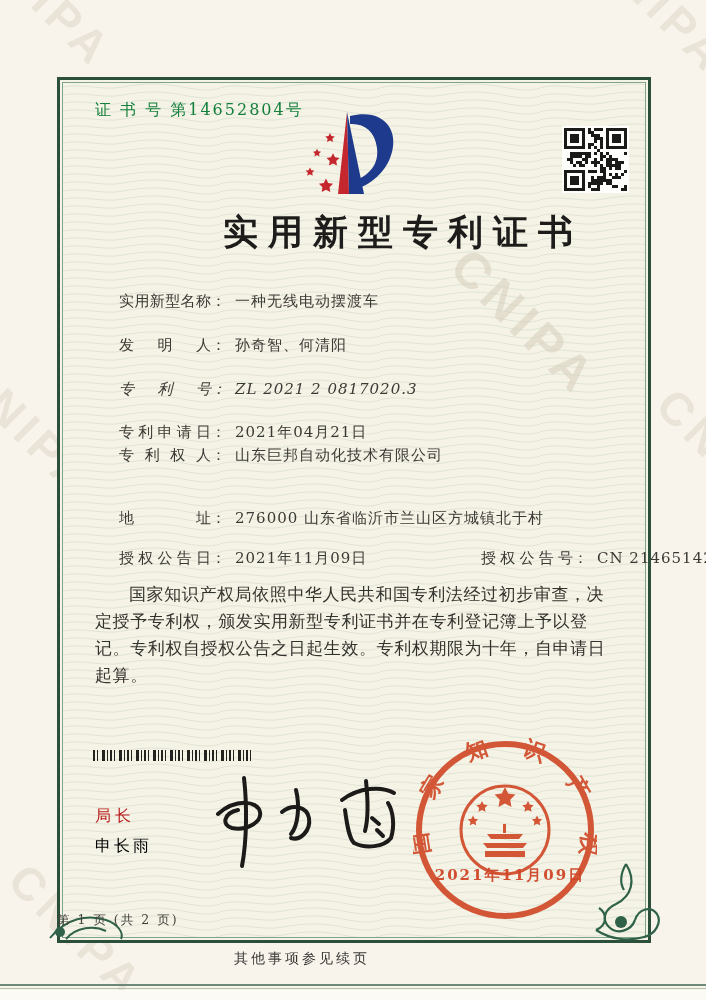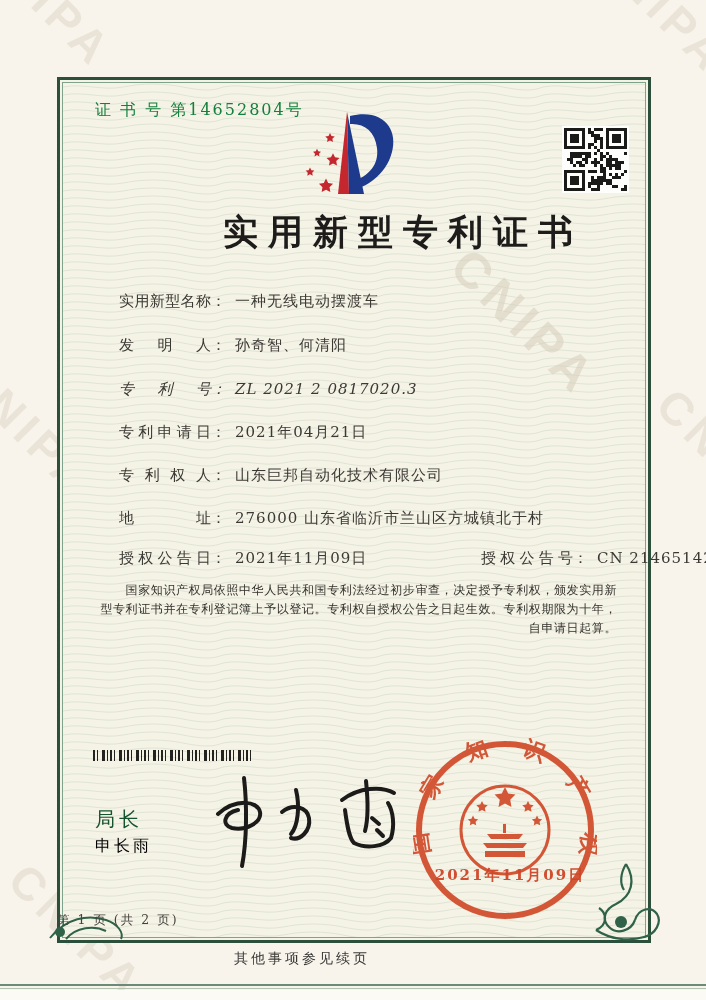--- a/index.html
+++ b/index.html
@@ -26,30 +26,30 @@
   .qr{position:absolute;left:562px;top:126px;background:#fdfdfb;padding:2px;}
   .title{position:absolute;left:57px;top:209px;width:692px;text-align:center;
          font-size:35px;font-weight:700;letter-spacing:10px;color:#1d1c1a;}
 
   .frow{position:absolute;left:95px;font-size:15px;color:#3b3934;white-space:nowrap;}
   .flabel{display:inline-block;width:92px;text-align:justify;text-align-last:justify;margin-left:24px;}
   .fcolon{display:inline-block;}
   .fvalue{margin-left:9px;letter-spacing:1px;}
   .grant-right{position:absolute;left:362px;top:0;}
 
-  .paras{position:absolute;left:95px;top:581px;width:522px;font-size:12px;
-         line-height:1.58;color:#34322d;letter-spacing:.6px;text-align:right;}
+  .paras{position:absolute;left:95px;top:581px;width:522px;font-size:17px;
+         line-height:1.58;color:#34322d;letter-spacing:.6px;}
   .paras p{margin:0 0 3px 0;text-indent:2em;}
 
   .barcode{position:absolute;left:93px;top:750px;width:162px;height:11px;
     background:repeating-linear-gradient(90deg,
       #23221f 0 2px,transparent 2px 4px,#23221f 4px 5px,transparent 5px 9px,
       #23221f 9px 12px,transparent 12px 14px,#23221f 14px 15px,transparent 15px 17px);}
 
-  .sig-title{position:absolute;left:95px;top:806px;font-size:20px;letter-spacing:4px;color:#14532d;}
+  .sig-title{position:absolute;left:95px;top:806px;font-size:16px;letter-spacing:4px;color:#b91c1c;}
   .sig-name{position:absolute;left:95px;top:836px;font-size:16px;letter-spacing:3px;color:#000000;}
   .sig-hand{position:absolute;left:196px;top:770px;}
 
   .seal{position:absolute;left:413px;top:738px;opacity:.92;mix-blend-mode:multiply;}
   .seal-date{position:absolute;left:425px;top:866px;width:170px;text-align:center;
     color:#cf4527;font-size:15px;font-weight:700;letter-spacing:2px;opacity:.95;}
 
   .ornament{position:absolute;}
   .page-note{position:absolute;left:57px;top:912px;width:594px;text-align:left;
     font-size:12.5px;color:#43423d;letter-spacing:2px;}
@@ -241,21 +241,21 @@
     </div>
     <div class="frow" style="top:336px;">
       <span class="flabel">发明人</span><span class="fcolon">：</span><span class="fvalue">孙奇智、何清阳</span>
     </div>
     <div class="frow" style="top:380px;font-style:italic;">
       <span class="flabel">专利号</span><span class="fcolon">：</span><span class="fvalue">ZL 2021 2 0817020.3</span>
     </div>
     <div class="frow" style="top:423px;">
       <span class="flabel">专利申请日</span><span class="fcolon">：</span><span class="fvalue">2021年04月21日</span>
     </div>
-    <div class="frow" style="top:466px;font-family:Liberation Serif, serif;">
+    <div class="frow" style="top:446px;font-family:Liberation Serif, serif;">
       <span class="flabel">专利权人</span><span class="fcolon">：</span><span class="fvalue">山东巨邦自动化技术有限公司</span>
     </div>
     <div class="frow" style="top:509px;">
       <span class="flabel">地址</span><span class="fcolon">：</span><span class="fvalue">276000 山东省临沂市兰山区方城镇北于村</span>
     </div>
 
     <div class="frow" style="top:549px;">
       <span class="flabel">授权公告日</span><span class="fcolon">：</span><span class="fvalue">2021年11月09日</span>
       <span class="grant-right">
         <span class="flabel">授权公告号</span><span class="fcolon">：</span><span class="fvalue">CN 214651428 U</span>

